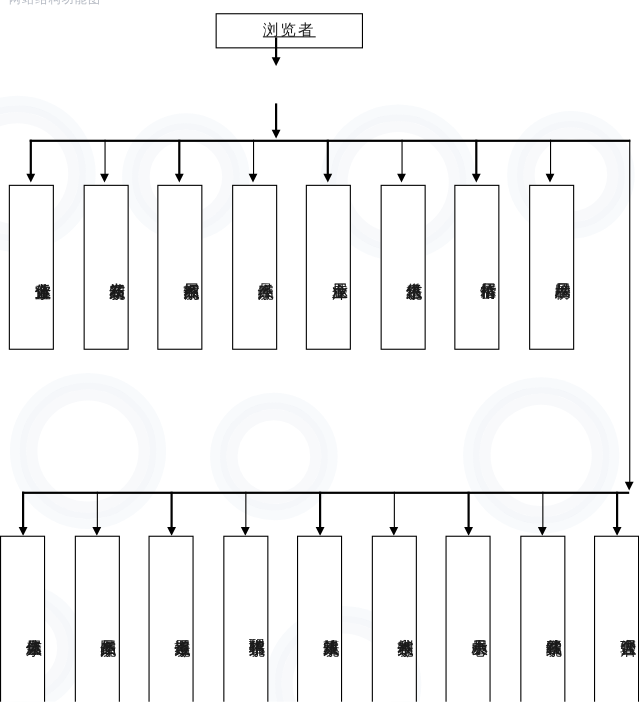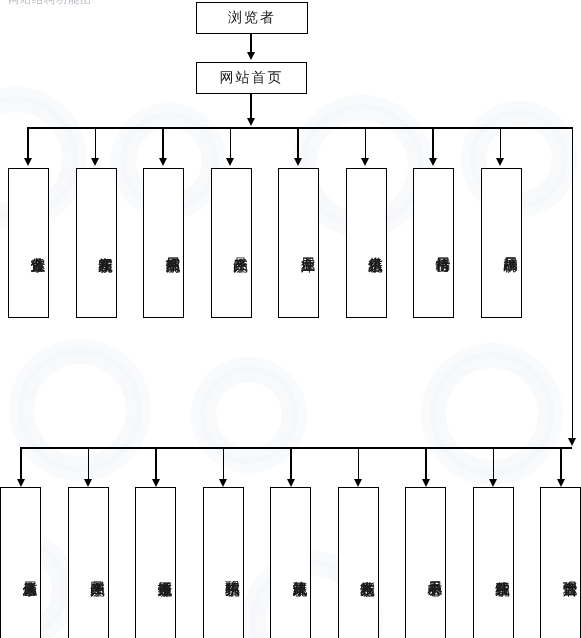--- a/index.html
+++ b/index.html
@@ -98,30 +98,27 @@
   <div class="watermark wm-a" style="left:300px; top:104px;"></div>
   <div class="watermark wm-b" style="left:470px; top:110px;"></div>
   <div class="watermark wm-a" style="left:18px;  top:348px;"></div>
   <div class="watermark wm-b" style="left:200px; top:366px;"></div>
   <div class="watermark wm-a" style="left:430px; top:352px;"></div>
   <div class="watermark wm-b" style="left:-30px; top:540px;"></div>
   <div class="watermark wm-a" style="left:250px; top:560px;"></div>
 
   <div class="clip-note">网站结构功能图</div>
 
-  <div class="node horiz" style="left:196px; top:2px; width:112px; height:32px;">
+  <div class="node horiz" style="left:196px; top:12px; width:134px; height:32px;text-decoration:underline;">
     <span>浏览者</span>
   </div>
 
   <div class="line-v" style="left:250px; top:34px; height:20px;"></div>
   <div class="arrow-down" style="left:246.5px; top:52px;"></div>
 
-  <div class="node horiz" style="left:196px; top:62px; width:111px; height:32px;">
-    <span>网站首页</span>
-  </div>
 
   <div class="line-v" style="left:250px; top:94px; height:26px;"></div>
   <div class="arrow-down" style="left:246.5px; top:118px;"></div>
 
   <div class="line-h" style="left:27px; top:127px; width:546px;"></div>
 
   <div class="line-v" style="left:27px;  top:127px; height:33px;"></div>
   <div class="arrow-down" style="left:23.5px;  top:158px;"></div>
   <div class="line-v" style="left:94.5px;  top:127px; height:33px;"></div>
   <div class="arrow-down" style="left:91px;  top:158px;"></div>

